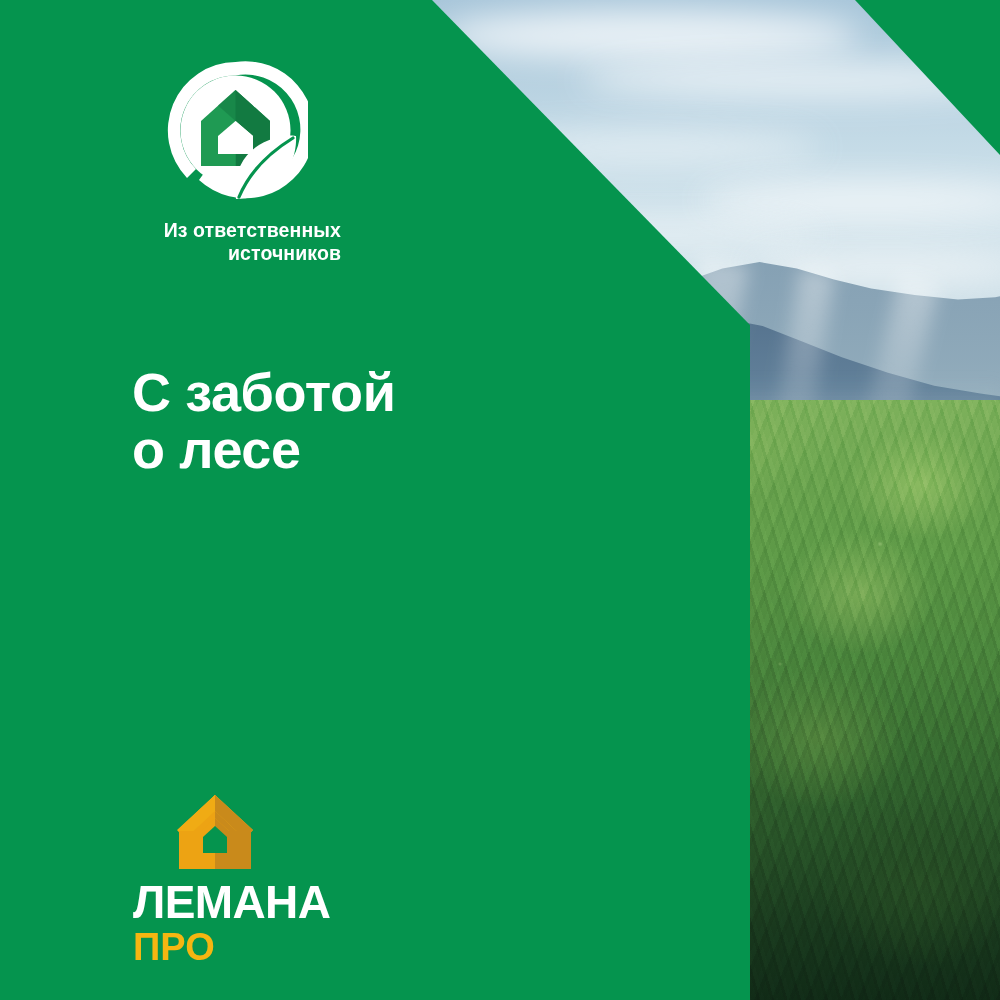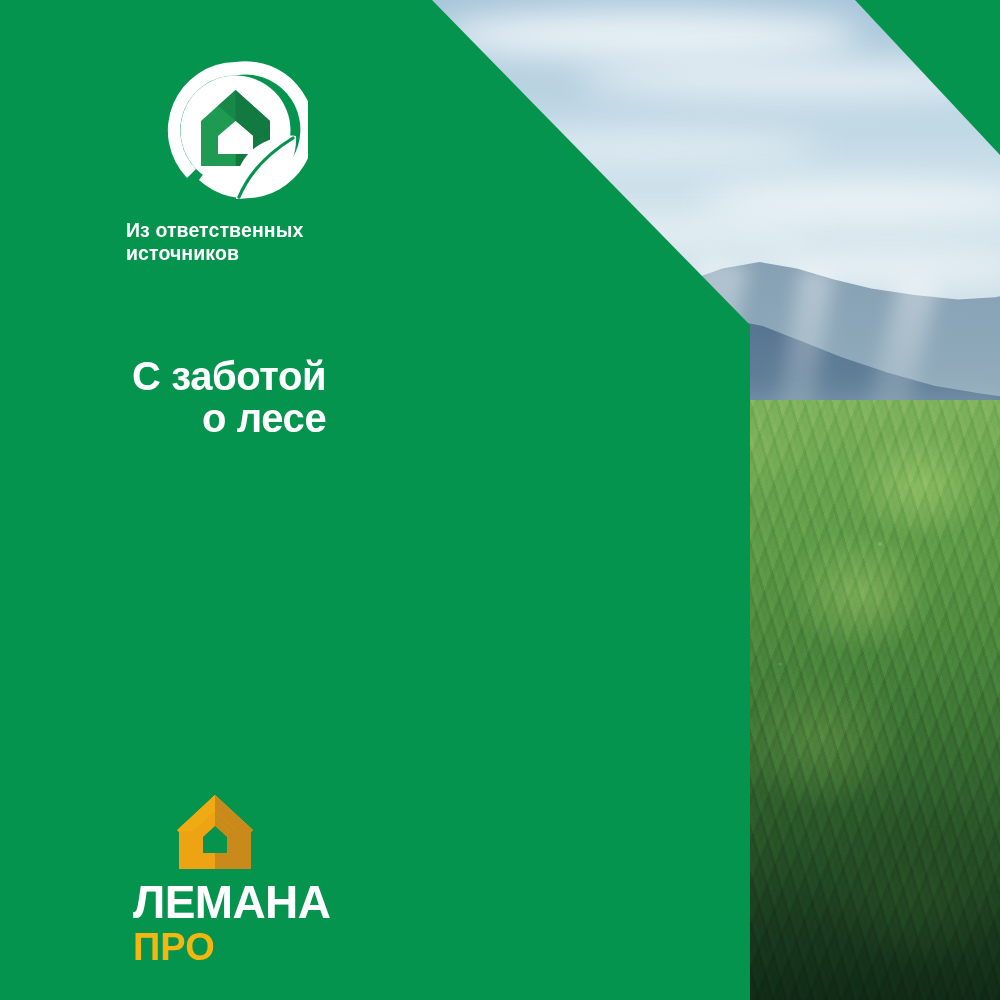--- a/index.html
+++ b/index.html
@@ -185,38 +185,37 @@
     position: relative;
     width: 145px;
     height: 145px;
     margin: 0 auto 16px 33px;
   }
   .badge-caption {
     color: #ffffff;
     font-size: 19.5px;
     font-weight: bold;
     line-height: 1.16;
-    text-align: left;
+    text-align: right;
     letter-spacing: .1px;
     width: 215px;
     margin-left: -4px;
   }
 
   
   .headline {
     position: absolute;
     left: 132px;
     top: 328px;
     color: #ffffff;
-    font-size: 40px;
+    font-size: 54px;
     font-weight: bold;
     line-height: 1.06;
     letter-spacing: -0.4px;
     white-space: pre-line;
-    text-align: right;
   }
 
   
   .body-copy {
     position: absolute;
     left: 133px;
     top: 531px;
     color: #ffffff;
     font-size: 24.5px;
     font-weight: normal;

